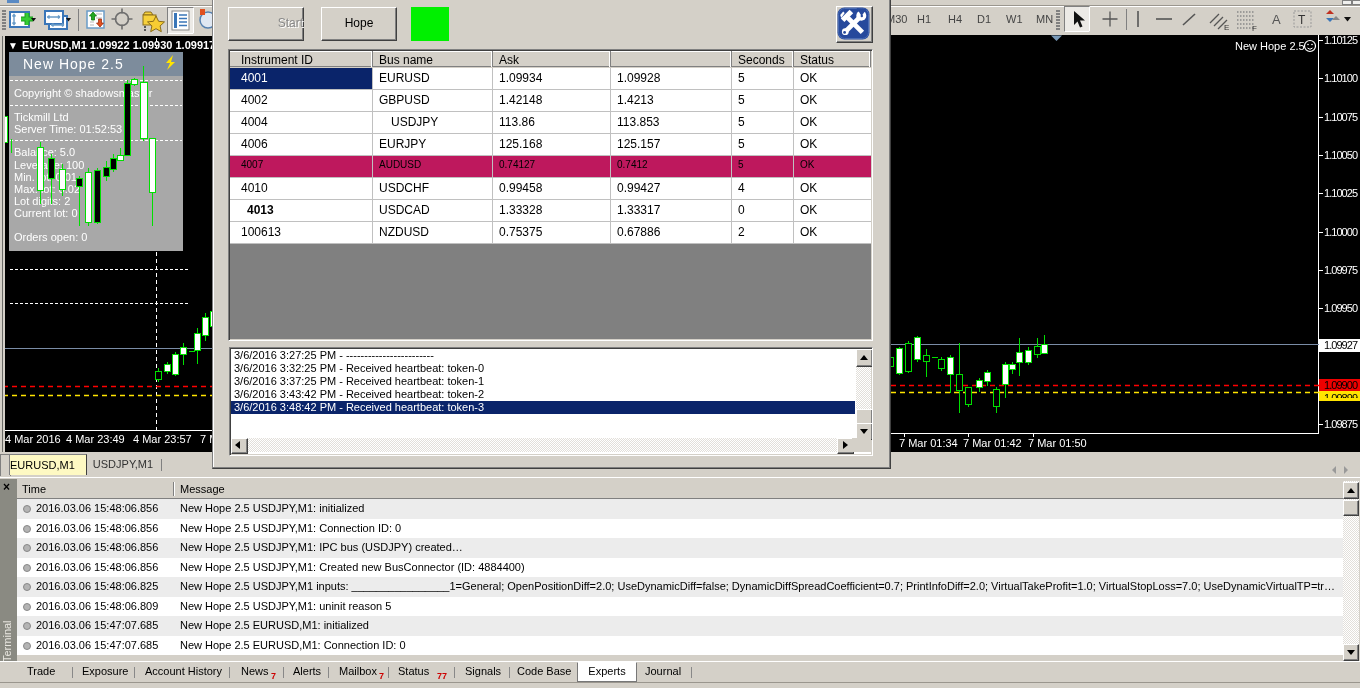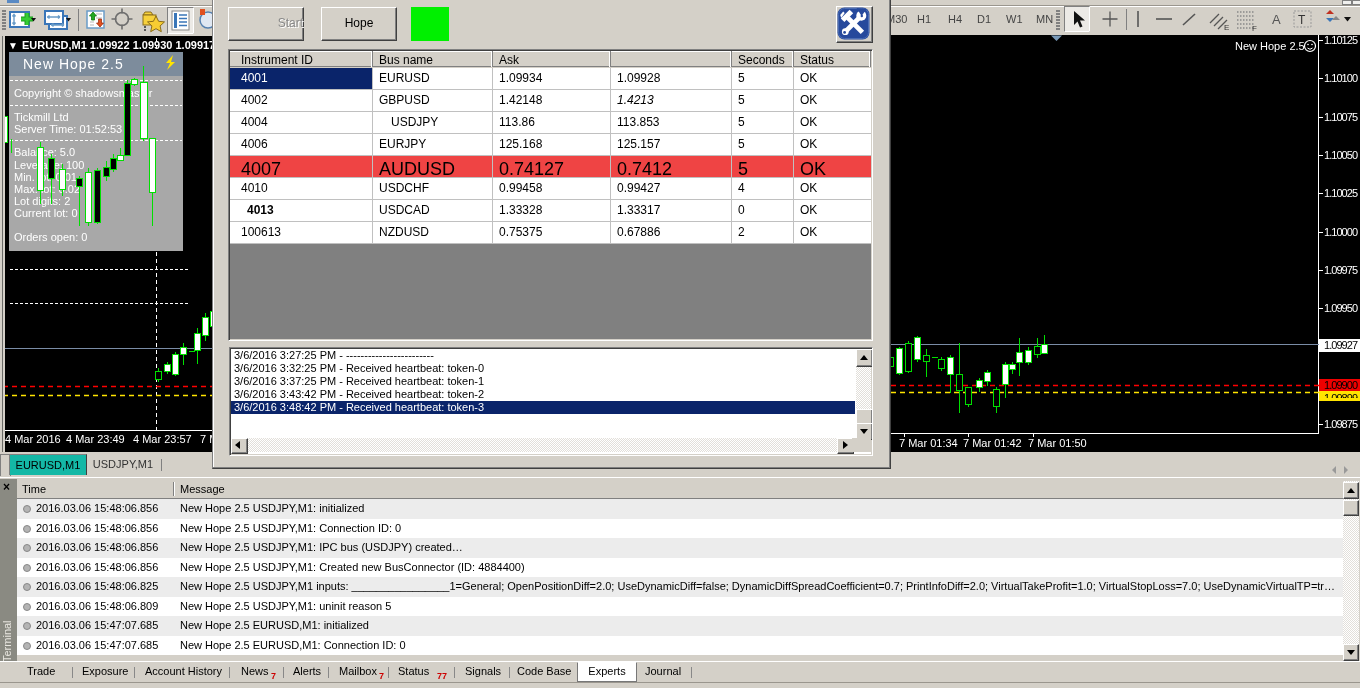--- a/index.html
+++ b/index.html
@@ -316,21 +316,21 @@
     <text x="137" y="412">7 Mar 01:50</text>
   </g>
   <g stroke="#fff">
           <path d="M13.5 398 v4 M77.5 398 v4 M142.5 398 v4"></path>
         </g>
 </svg>
 </div>
 
 <div class="abs" style="left:0;top:452px;width:1360px;height:25px;background:#d4d0c8;">
   <div class="abs" style="left:0;top:2px;width:9px;height:21px;border:1px solid #808080;border-bottom:none;background:#d4d0c8;"></div>
-  <div class="abs" style="left:9px;top:2px;width:76px;height:20px;background:#14b8a6;border:1px solid #404040;border-bottom:none;border-top:1px solid #808080;border-left:1px solid #808080;font-size:11px;color:#000;text-align:center;line-height:20px;">EURUSD,M1</div>
+  <div class="abs" style="left:9px;top:2px;width:76px;height:20px;background:#fef9c3;border:1px solid #404040;border-bottom:none;border-top:1px solid #808080;border-left:1px solid #808080;font-size:11px;color:#000;text-align:left;line-height:20px;">EURUSD,M1</div>
   <div class="abs" style="left:85px;top:2px;width:76px;height:21px;font-size:11px;color:#333;text-align:center;line-height:21px;">USDJPY,M1</div>
   <div class="abs" style="left:161px;top:7px;width:1px;height:12px;background:#808080;"></div>
   <div class="abs" style="left:1328px;top:14px;width:0;height:0;border:4px solid transparent;border-right-color:#999;"></div>
   <div class="abs" style="left:1344px;top:14px;width:0;height:0;border:4px solid transparent;border-left-color:#999;"></div>
 </div>
 
 <div class="abs" style="left:0;top:477px;width:1360px;height:205px;background:#d4d0c8;border-top:1px solid #fff;">
 
   <div class="abs" style="left:0;top:1px;width:17px;height:182px;background:#8a8a82;">
     <div style="position:absolute;left:3px;top:1px;color:#000;font-size:12px;font-weight:bold;">×</div>
@@ -496,21 +496,21 @@
           <div style="position:relative;height:22px;background:#fff;font-size:12px;border-bottom:1px solid #c0c0c0;box-sizing:border-box;">
             <div style="position:absolute;left:0px;top:0;width:142px;height:21px;border-right:1px solid #c0c0c0;">
               <span style="position:absolute;left:11px;top:3px;">4002</span>
             </div>
             <div style="position:absolute;left:143px;top:0;width:119px;height:21px;border-right:1px solid #c0c0c0;">
               <span style="position:absolute;left:6px;top:3px;">GBPUSD</span>
             </div>
             <div style="position:absolute;left:263px;top:0;width:117px;height:21px;border-right:1px solid #c0c0c0;">
               <span style="position:absolute;left:6px;top:3px;">1.42148</span>
             </div>
-            <div style="position:absolute;left:381px;top:0;width:120px;height:21px;border-right:1px solid #c0c0c0;font-style:italic;">
+            <div style="position:absolute;left:381px;top:0;width:120px;height:21px;border-right:1px solid #c0c0c0;">
               <span style="position:absolute;left:6px;top:3px;">1.4213</span>
             </div>
             <div style="position:absolute;left:502px;top:0;width:61px;height:21px;border-right:1px solid #c0c0c0;">
               <span style="position:absolute;left:6px;top:3px;">5</span>
             </div>
             <div style="position:absolute;left:564px;top:0;width:77px;height:21px;">
               <span style="position:absolute;left:6px;top:3px;">OK</span>
             </div>
           </div>
           <div style="position:relative;height:22px;background:#fff;font-size:12px;border-bottom:1px solid #c0c0c0;box-sizing:border-box;">
@@ -546,21 +546,21 @@
             <div style="position:absolute;left:381px;top:0;width:120px;height:21px;border-right:1px solid #c0c0c0;">
               <span style="position:absolute;left:6px;top:3px;">125.157</span>
             </div>
             <div style="position:absolute;left:502px;top:0;width:61px;height:21px;border-right:1px solid #c0c0c0;">
               <span style="position:absolute;left:6px;top:3px;">5</span>
             </div>
             <div style="position:absolute;left:564px;top:0;width:77px;height:21px;">
               <span style="position:absolute;left:6px;top:3px;">OK</span>
             </div>
           </div>
-          <div style="position:relative;height:22px;background:#ef4444;font-size:18px;border-bottom:1px solid #c0c0c0;box-sizing:border-box;">
+          <div style="position:relative;height:22px;background:#be185d;font-size:10px;border-bottom:1px solid #c0c0c0;box-sizing:border-box;">
             <div style="position:absolute;left:0px;top:0;width:142px;height:21px;border-right:1px solid #c0c0c0;">
               <span style="position:absolute;left:11px;top:3px;">4007</span>
             </div>
             <div style="position:absolute;left:143px;top:0;width:119px;height:21px;border-right:1px solid #c0c0c0;">
               <span style="position:absolute;left:6px;top:3px;">AUDUSD</span>
             </div>
             <div style="position:absolute;left:263px;top:0;width:117px;height:21px;border-right:1px solid #c0c0c0;">
               <span style="position:absolute;left:6px;top:3px;">0.74127</span>
             </div>
             <div style="position:absolute;left:381px;top:0;width:120px;height:21px;border-right:1px solid #c0c0c0;">

